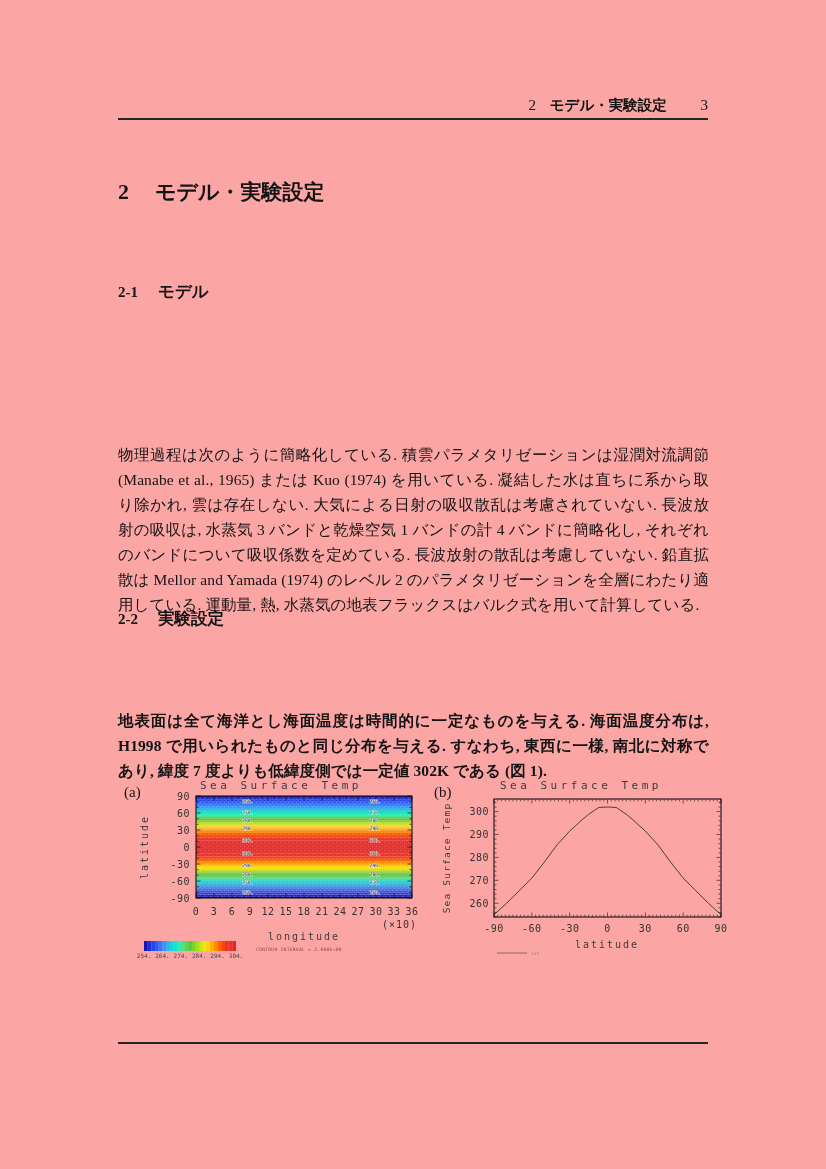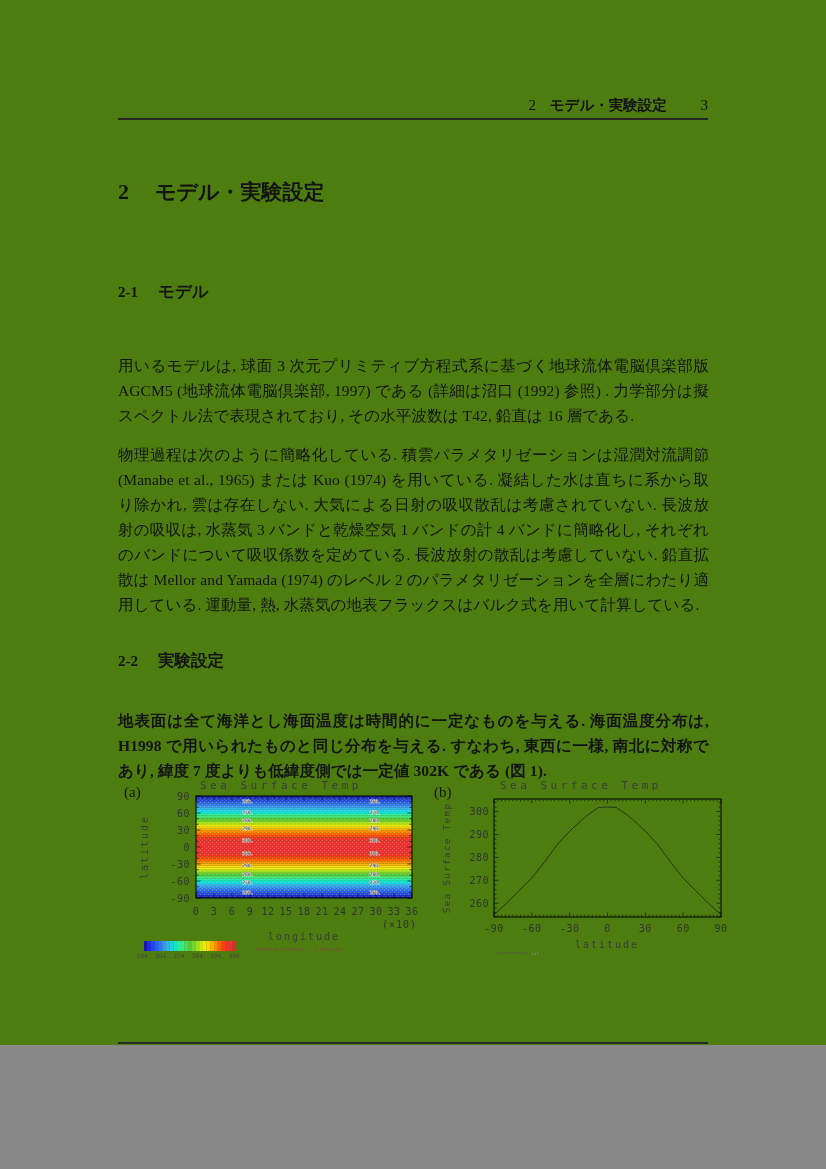--- a/index.html
+++ b/index.html
@@ -1,34 +1,34 @@
 <!DOCTYPE html>
 <html><head>
 <meta charset="utf-8">
 <style>
   html,body{margin:0;padding:0;background:#888;}
-  .page{position:relative;width:826px;height:1045px;background:#4d7c0f;overflow:hidden;
+  .page{position:relative;width:826px;height:1169px;background:#fca5a5;overflow:hidden;
         font-family:"Liberation Serif","DejaVu Serif",serif;color:#141414;}
   .abs{position:absolute;}
   
   .hdr{left:118px;top:96px;width:590px;text-align:right;font-size:15px;}
   .hdr .sec{font-family:"Liberation Serif",serif;margin-right:10px;}
   .hdr .ttl{font-family:"Liberation Sans","DejaVu Sans",sans-serif;font-weight:bold;font-size:14.5px;}
   .hdr .pg{margin-left:30px;}
   .rule{left:118px;width:590px;height:2px;background:#262626;}
   .rule-top{top:118px;}
   .rule-bot{top:1042px;}
   
   .h1{left:118px;top:138px;margin-top:40px;}
   .h1 .num{font-size:22px;font-weight:bold;font-family:"Liberation Serif",serif;margin-right:22px;}
   .h1 .ttl{font-size:21px;font-weight:bold;font-family:"Liberation Sans","DejaVu Sans",sans-serif;}
   .h2 .num{font-size:15px;font-weight:bold;font-family:"Liberation Serif",serif;margin-right:16px;}
   .h2 .ttl{font-size:16.5px;font-weight:bold;font-family:"Liberation Sans","DejaVu Sans",sans-serif;text-align:center;}
   .h2a{left:118px;top:281px;}
-  .h2b{left:118px;top:650px;}
+  .h2b{left:118px;top:608px;}
   
   .para{left:118px;width:591px;font-size:15.5px;line-height:25.1px;text-align:justify;letter-spacing:0.1px;}
   .p-intro{top:204px;}
   .p-21a{top:337px;}
   .p-21b{top:426px;}
   .p-22{top:692px;font-weight:bold;}
   
   .panel-label{font-size:15px;font-family:"Liberation Serif",serif;}
   .pl-a{left:124px;top:784px;}
   .pl-b{left:434px;top:784px;}
@@ -58,21 +58,20 @@
   <div class="abs h1">
     <span class="num">2</span>
     <span class="ttl">モデル・実験設定</span>
   </div>
 
 
   <div class="abs h2 h2a">
     <span class="num">2-1</span>
     <span class="ttl">モデル</span>
   </div>
-  <p class="abs para p-21a">用いるモデルは, 球面 3 次元プリミティブ方程式系に基づく地球流体電脳倶楽部版 AGCM5 (地球流体電脳倶楽部, 1997) である (詳細は沼口 (1992) 参照) . 力学部分は擬スペクトル法で表現されており, その水平波数は T42, 鉛直は 16 層である.</p>
   <p class="abs para p-21b">物理過程は次のように簡略化している. 積雲パラメタリゼーションは湿潤対流調節 (Manabe et al., 1965) または Kuo (1974) を用いている. 凝結した水は直ちに系から取り除かれ, 雲は存在しない. 大気による日射の吸収散乱は考慮されていない. 長波放射の吸収は, 水蒸気 3 バンドと乾燥空気 1 バンドの計 4 バンドに簡略化し, それぞれのバンドについて吸収係数を定めている. 長波放射の散乱は考慮していない. 鉛直拡散は Mellor and Yamada (1974) のレベル 2 のパラメタリゼーションを全層にわたり適用している. 運動量, 熱, 水蒸気の地表フラックスはバルク式を用いて計算している.</p>
 
   <div class="abs h2 h2b">
     <span class="num">2-2</span>
     <span class="ttl">実験設定</span>
   </div>
   <p class="abs para p-22">地表面は全て海洋とし海面温度は時間的に一定なものを与える. 海面温度分布は, H1998 で用いられたものと同じ分布を与える. すなわち, 東西に一様, 南北に対称であり, 緯度 7 度よりも低緯度側では一定値 302K である (図 1).</p>
 
   <div class="abs panel-label pl-a">(a)</div>
   <svg class="abs" style="left:136px;top:778px;" width="300" height="200" viewBox="0 0 300 200">

